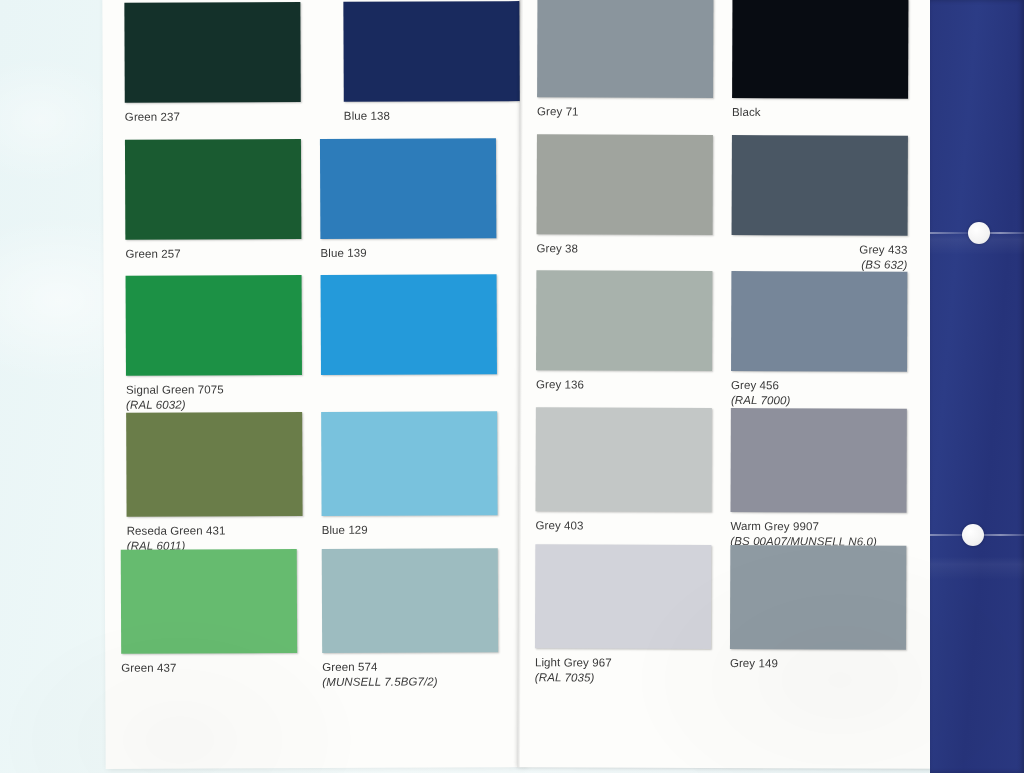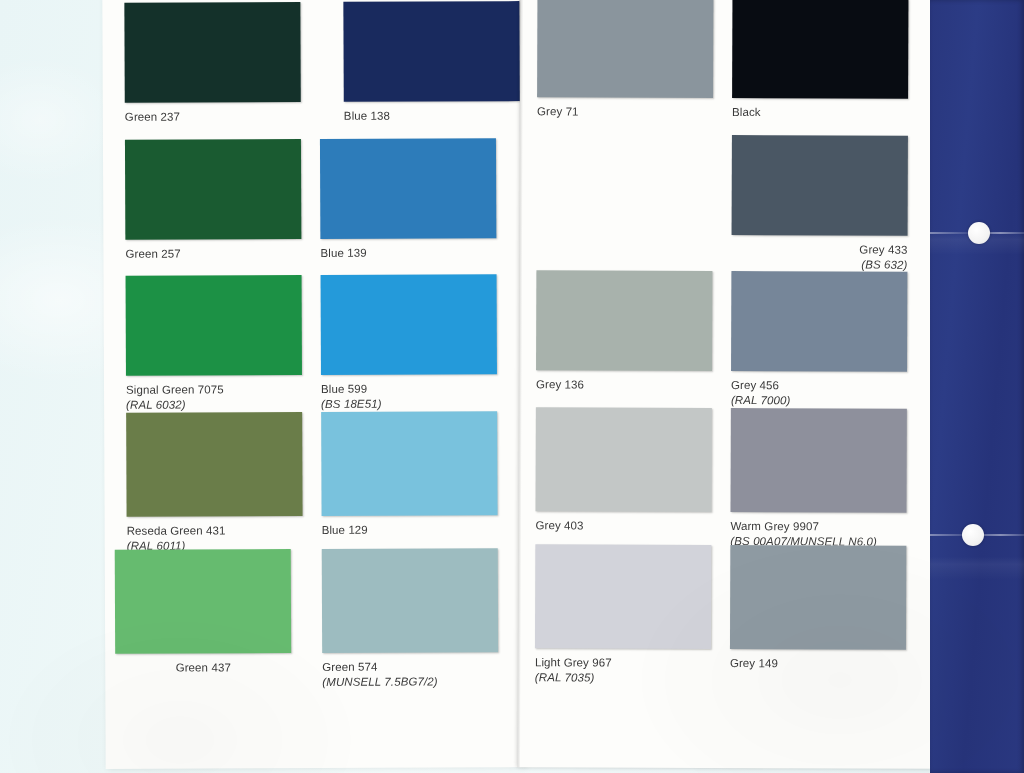--- a/index.html
+++ b/index.html
@@ -83,51 +83,54 @@
       <div class="cell" style="left: 217px; top: 145px;">
         <div class="swatch" title="Blue 139" style="background: rgb(45, 124, 186);"></div>
         <div class="label"><span>Blue 139</span></div>
       </div>
       <div class="cell" style="left: 22px; top: 281px;">
         <div class="swatch" title="Signal Green 7075" style="background: rgb(28, 145, 69);"></div>
         <div class="label"><span>Signal Green 7075</span><span class="sub">(RAL 6032)</span></div>
       </div>
       <div class="cell" style="left: 217px; top: 281px;">
         <div class="swatch" title="Blue 599" style="background: rgb(36, 154, 218);"></div>
-        <div class="label"><span>Blue 599</span><span class="sub">(BS 18E51)</span></div>
       </div>
       <div class="cell" style="left: 22px; top: 418px;">
         <div class="swatch tall" title="Reseda Green 431" style="background: rgb(106, 125, 73);"></div>
         <div class="label"><span>Reseda Green 431</span><span class="sub">(RAL 6011)</span></div>
       </div>
       <div class="cell" style="left: 217px; top: 418px;">
         <div class="swatch tall" title="Blue 129" style="background: rgb(121, 194, 221);"></div>
         <div class="label"><span>Blue 129</span></div>
       </div>
-      <div class="cell" style="left: 10px; top: 555px; text-align: center;">
+      <div class="cell" style="left: 16px; top: 555px;">
         <div class="swatch tall" title="Green 437" style="background: rgb(102, 187, 111);"></div>
         <div class="label"><span>Green 437</span></div>
       </div>
       <div class="cell" style="left: 217px; top: 555px;">
         <div class="swatch tall" title="Green 574" style="background: rgb(157, 188, 192);"></div>
         <div class="label"><span>Green 574</span><span class="sub">(MUNSELL 7.5BG7/2)</span></div>
       </div>
     </div>
 </div>
 
 <div class="page" id="page-right">
   <div class="page-edge" style="left:0"></div>
   <div class="grid" id="grid-right">
       <div class="cell" style="left: 17px; top: 8px;">
         <div class="swatch" title="Grey 71" style="background: rgb(138, 149, 157);"></div>
         <div class="label"><span>Grey 71</span></div>
       </div>
       <div class="cell" style="left: 212px; top: 8px;">
         <div class="swatch" title="Black" style="background: rgb(8, 12, 18);"></div>
         <div class="label"><span>Black</span></div>
+      </div>
+      <div class="cell" style="left: 17px; top: 145px;">
+        <div class="swatch" title="Grey 38" style="background: rgb(160, 164, 158);"></div>
+        <div class="label"><span>Grey 38</span></div>
       </div>
       <div class="cell" style="left: 212px; top: 145px; text-align: right;">
         <div class="swatch" title="Grey 433" style="background: rgb(74, 87, 100);"></div>
         <div class="label"><span>Grey 433</span><span class="sub">(BS 632)</span></div>
       </div>
       <div class="cell" style="left: 17px; top: 281px;">
         <div class="swatch" title="Grey 136" style="background: rgb(168, 178, 172);"></div>
         <div class="label"><span>Grey 136</span></div>
       </div>
       <div class="cell" style="left: 212px; top: 281px;">

